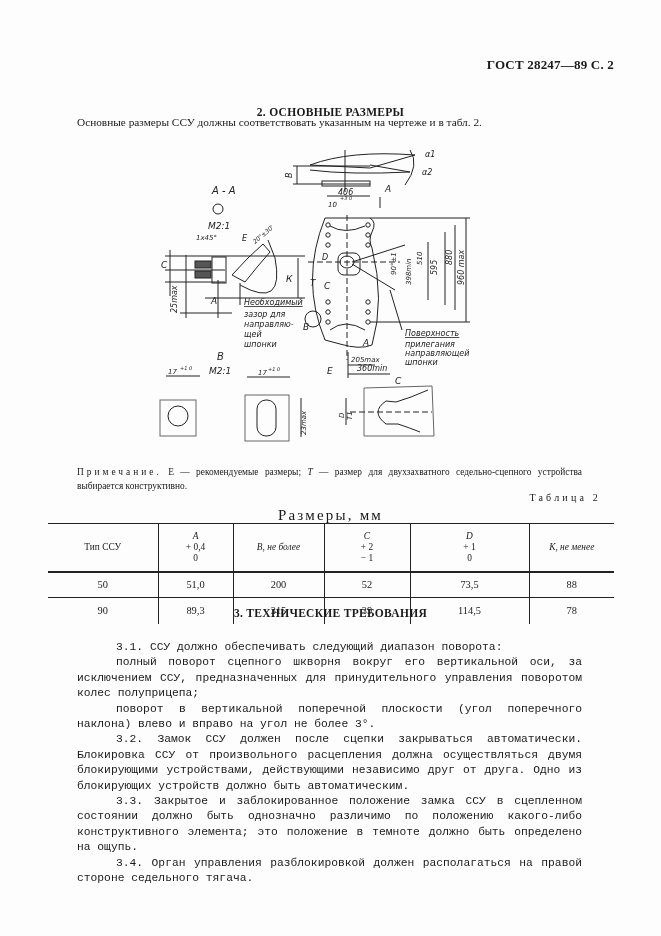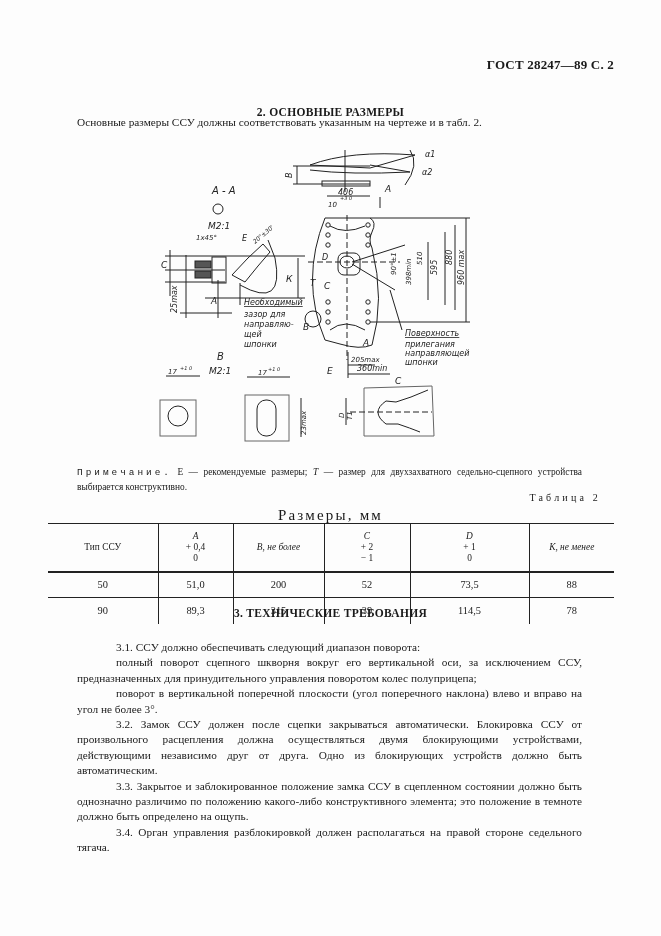--- a/index.html
+++ b/index.html
@@ -6,34 +6,34 @@
   body {
     width:661px; height:936px; background:#fdfdfd; position:relative; overflow:hidden;
     font-family:"Liberation Serif", "DejaVu Serif", serif; color:#1a1a1a;
   }
   .hdr { position:absolute; top:57px; right:47px; font-weight:bold; font-size:13px; letter-spacing:0.2px;margin-left:22px; }
   .h2 { position:absolute; left:0; width:661px; text-align:center; font-weight:bold; font-size:11.5px; letter-spacing:0.3px; }
   .para { position:absolute; font-size:11.3px; line-height:15.4px; }
   .intro { left:77px; top:115px; }
   .drawing { position:absolute; left:100px; top:140px; width:460px; height:315px; }
   .note { position:absolute; left:77px; top:465px; width:505px; font-size:9.4px; line-height:14px; text-align:justify; }
-  .note .spaced { letter-spacing:3px;font-family:Liberation Mono, monospace; }
+  .note .spaced { letter-spacing:3px; }
   .tcap { position:absolute; right:60px; top:492px; font-size:10px; letter-spacing:3.2px;margin-left:24px; }
   .tsub { position:absolute; left:0; width:661px; text-align:center; top:507px; font-size:15px; letter-spacing:2.2px; }
   table.dims { position:absolute; left:48px; top:523px; width:566px; border-collapse:collapse; font-size:9.4px; }
   table.dims th, table.dims td { text-align:center; border-left:1px solid #222; padding:0; }
   table.dims th:first-child, table.dims td:first-child { border-left:none; }
   table.dims thead tr { border-top:1.2px solid #222; border-bottom:2.4px solid #222; height:48px; }
   table.dims th { font-weight:normal; line-height:11px; }
   table.dims tbody tr { height:26px; }
   table.dims tbody tr.r1 { border-bottom:1px solid #222; }
   table.dims td { font-size:10.4px; }
   .it { font-style:italic; }
   .body3 { position:absolute; left:77px; top:640px; width:505px; font-size:11.3px; line-height:15.4px; text-align:justify; }
-  .body3 p { margin:0; text-indent:39px; }
+  .body3 p { margin:0; text-indent:39px;font-family:Liberation Mono, monospace; }
   sub { font-size:7px; }
 </style>
 </head>
 <body>
 
 <div class="hdr">ГОСТ 28247—89 С. 2</div>
 
 <div class="h2" style="top:94px;margin-top:12px;">2.  ОСНОВНЫЕ РАЗМЕРЫ</div>
 <div class="para intro">Основные размеры ССУ должны соответствовать указанным на чертеже и в табл. 2.</div>
 

